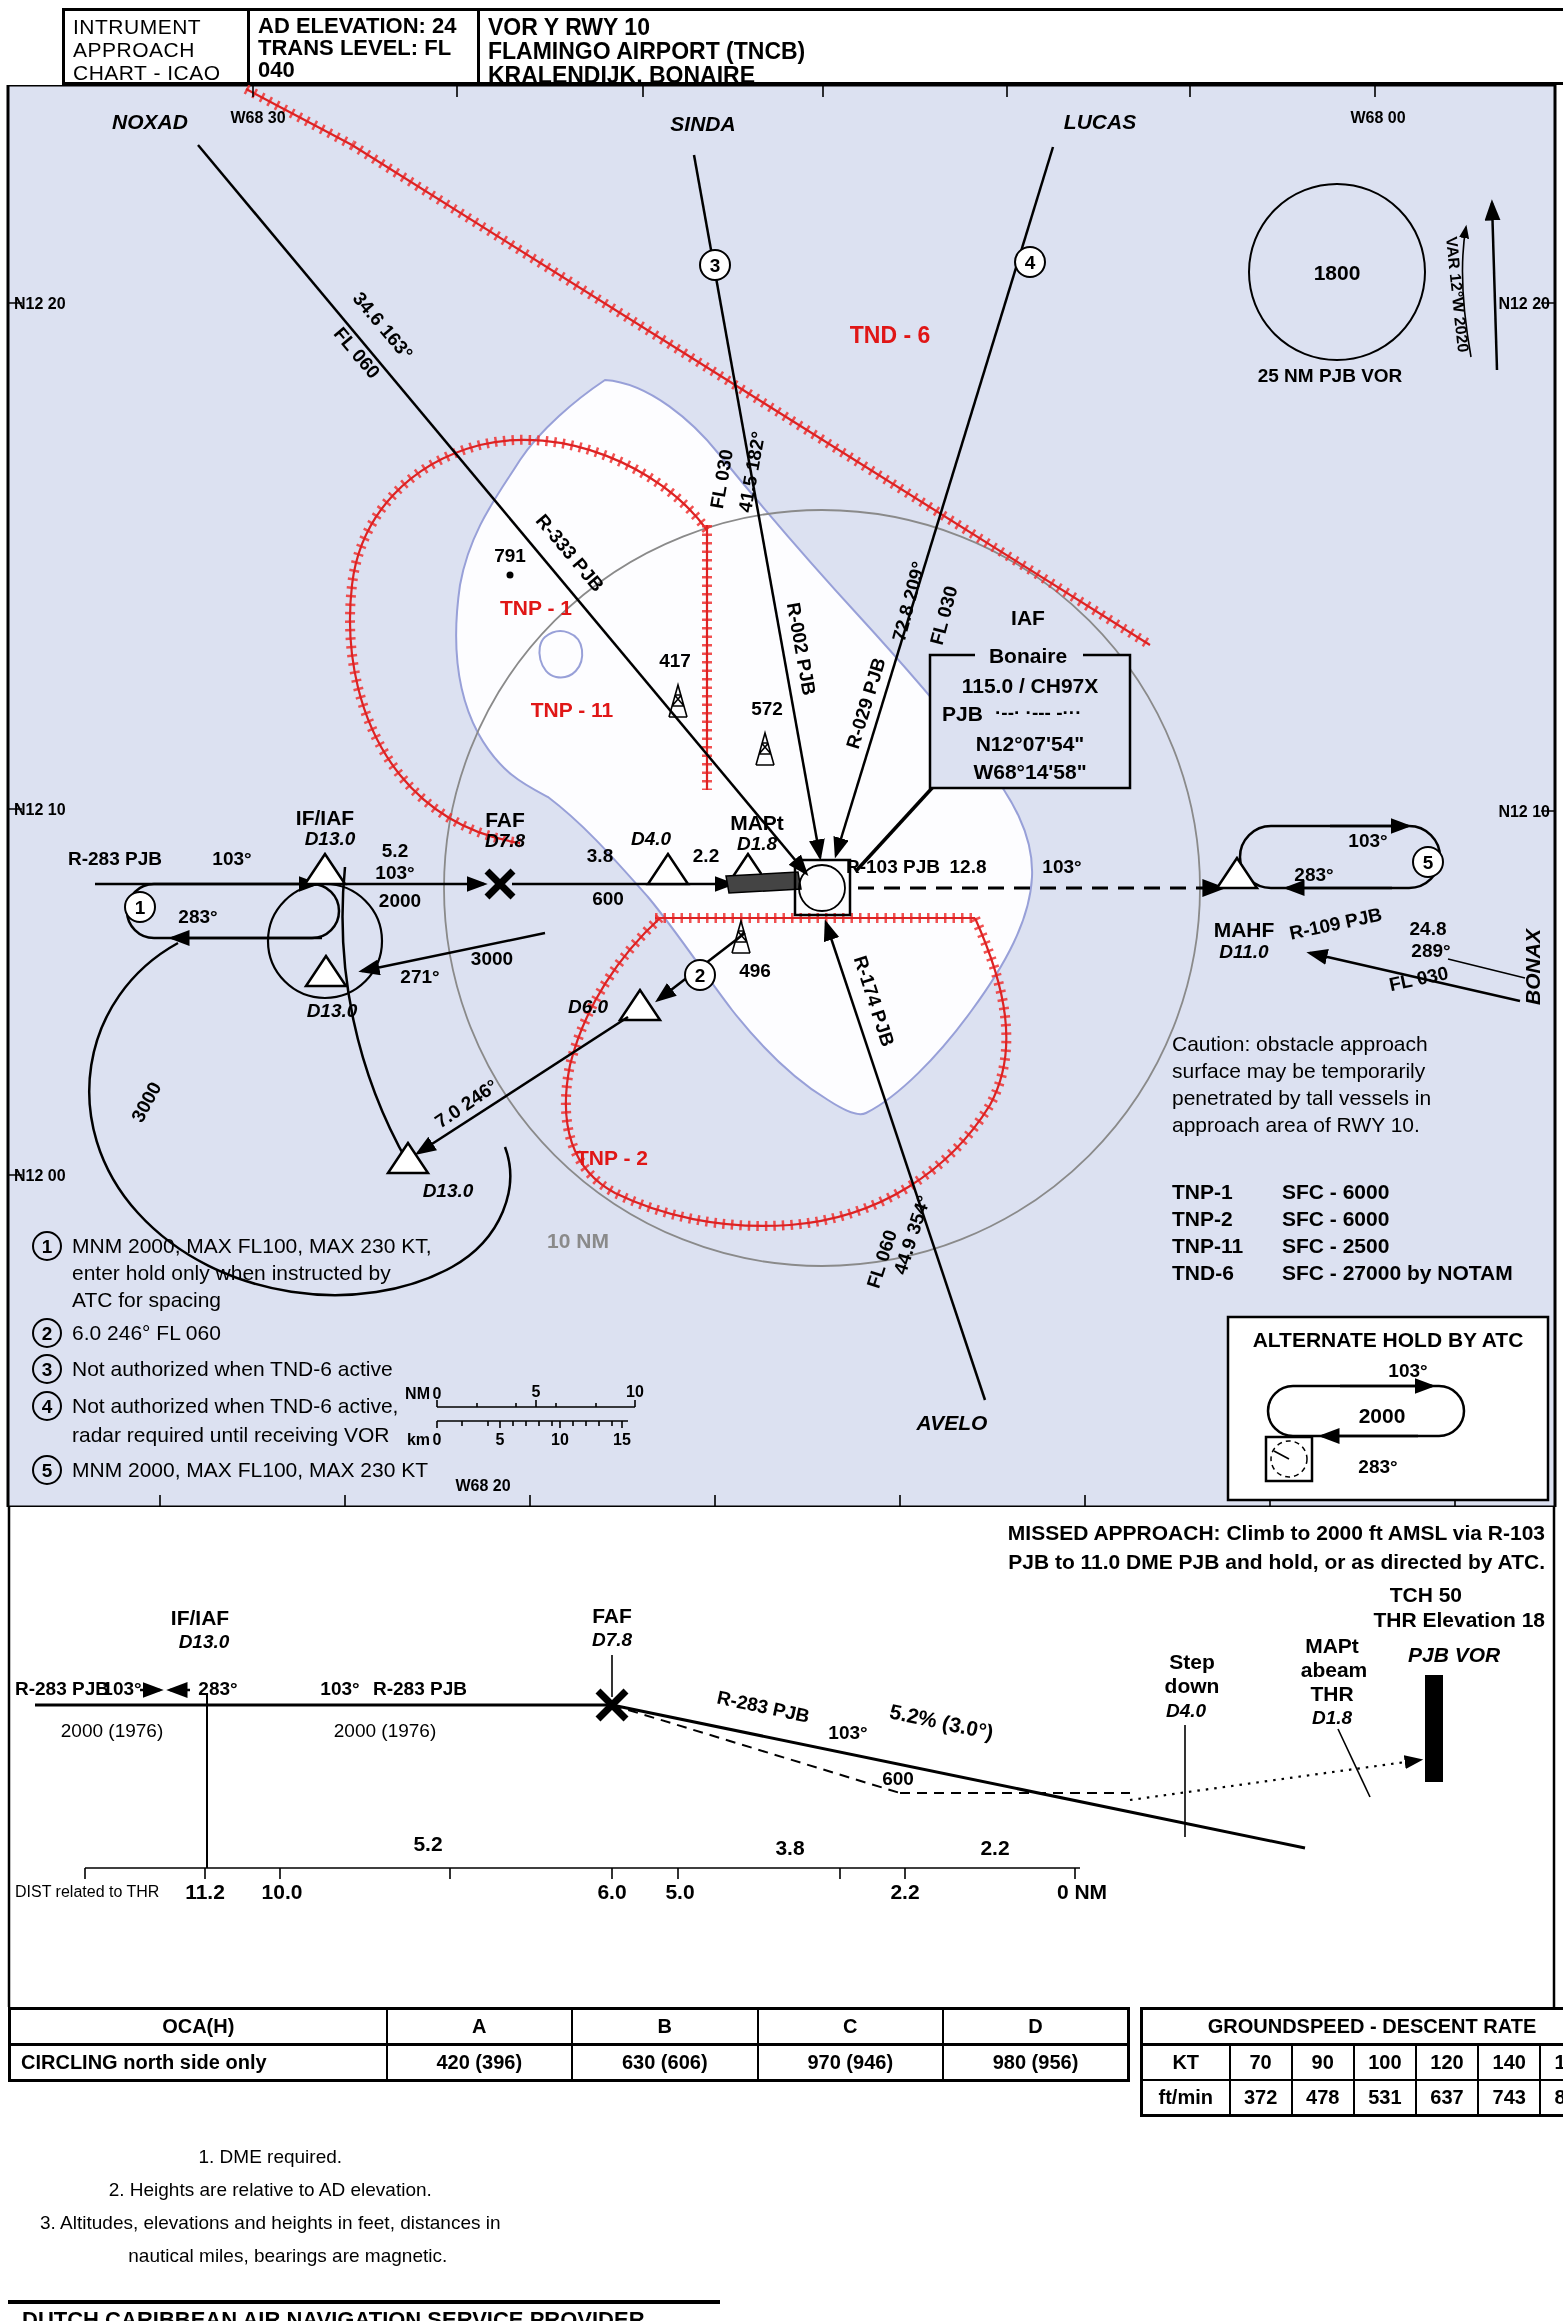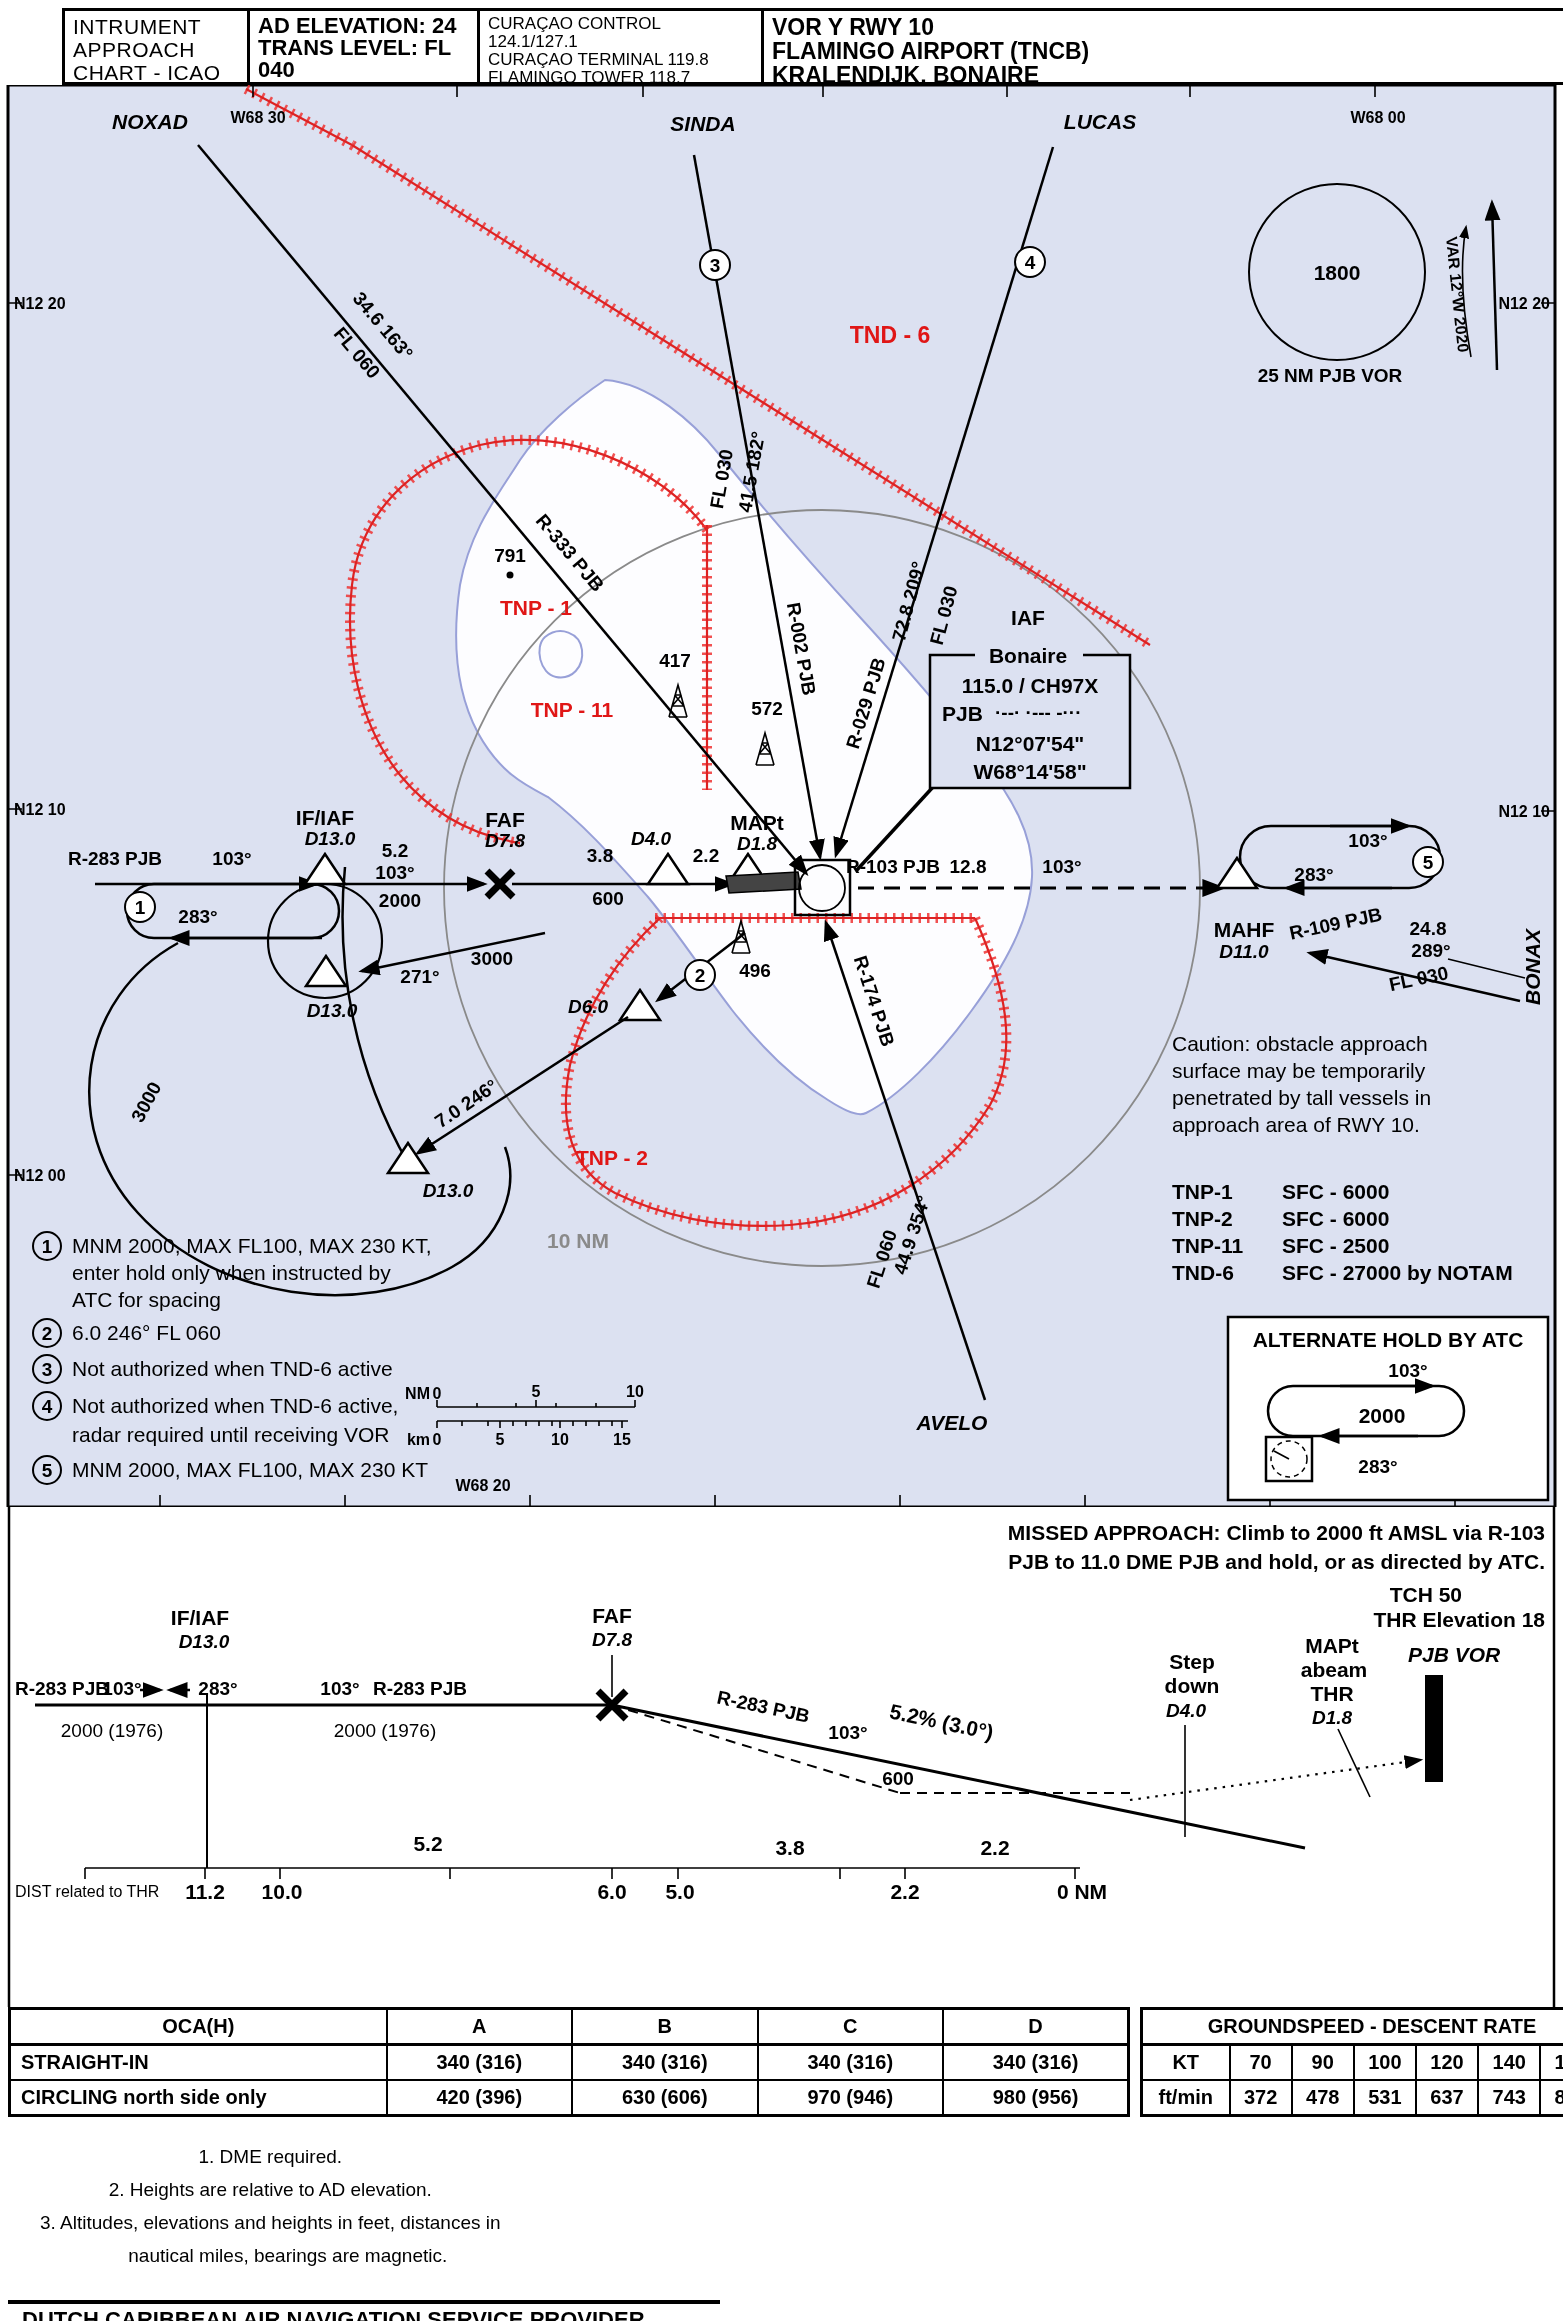--- a/index.html
+++ b/index.html
@@ -55,26 +55,20 @@
     <div id="hc1" class="hcell">
       <div>INTRUMENT</div>
       <div>APPROACH</div>
       <div>CHART - ICAO</div>
     </div>
     <div id="hc2" class="hcell">
       <div>AD ELEVATION: 24</div>
       <div>TRANS LEVEL: FL 040</div>
       <div>TRANS ALT: 2500 (2476)</div>
     </div>
-    <div id="hc3" class="hcell">
-      <div>CURAÇAO CONTROL 124.1/127.1</div>
-      <div>CURAÇAO TERMINAL 119.8</div>
-      <div>FLAMINGO TOWER 118.7</div>
-
-    </div>
     <div id="hc4" class="hcell">
       <div>VOR Y RWY 10</div>
       <div>FLAMINGO AIRPORT (TNCB)</div>
       <div>KRALENDIJK, BONAIRE</div>
     </div>
   </div>
 
   <svg style="position:absolute;left:0;top:85px" width="1563" height="1422" viewBox="0 0 1563 1422">
     <defs>
       <marker id="ah" markerWidth="11" markerHeight="9" refX="7" refY="3.2" orient="auto">
@@ -419,27 +413,20 @@
         <col>
         <col>
       </colgroup>
     <tbody>
         <tr class="hdrow">
       <td>OCA(H)</td>
       <td>A</td>
       <td>B</td>
       <td>C</td>
       <td>D</td>
-    </tr>
-    <tr>
-      <td class="lcell">STRAIGHT-IN</td>
-      <td>340 (316)</td>
-      <td>340 (316)</td>
-      <td>340 (316)</td>
-      <td>340 (316)</td>
     </tr>
     <tr>
       <td class="lcell">CIRCLING north side only</td>
       <td>420 (396)</td>
       <td>630 (606)</td>
       <td>970 (946)</td>
       <td>980 (956)</td>
     </tr>
   </tbody>
     </table>

